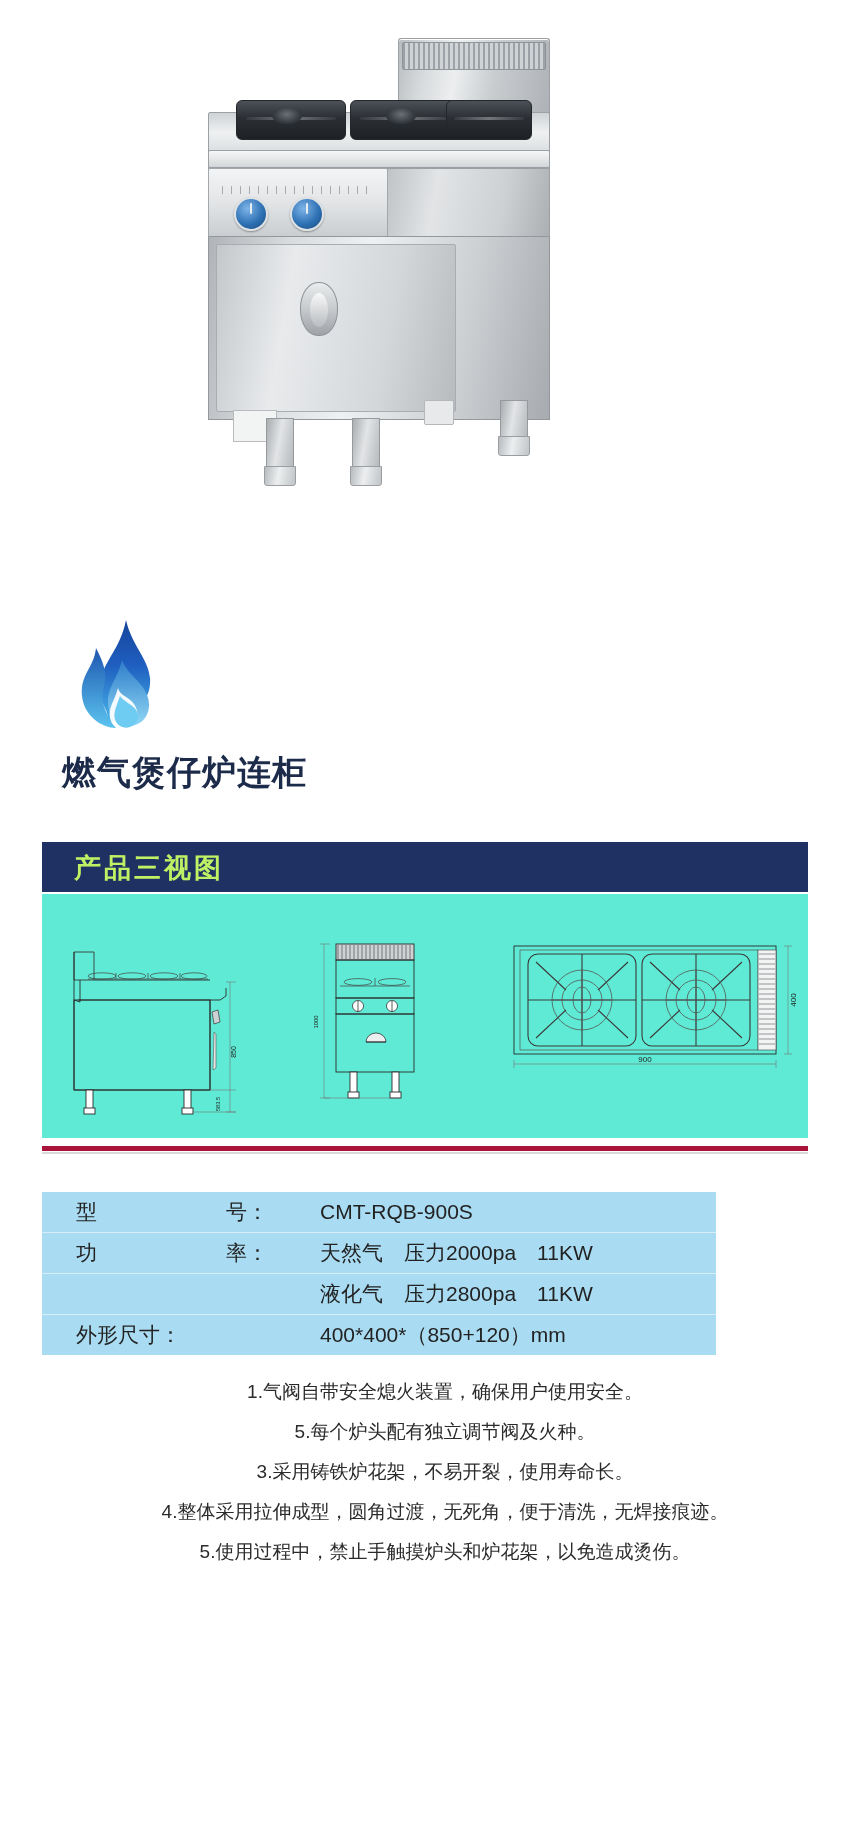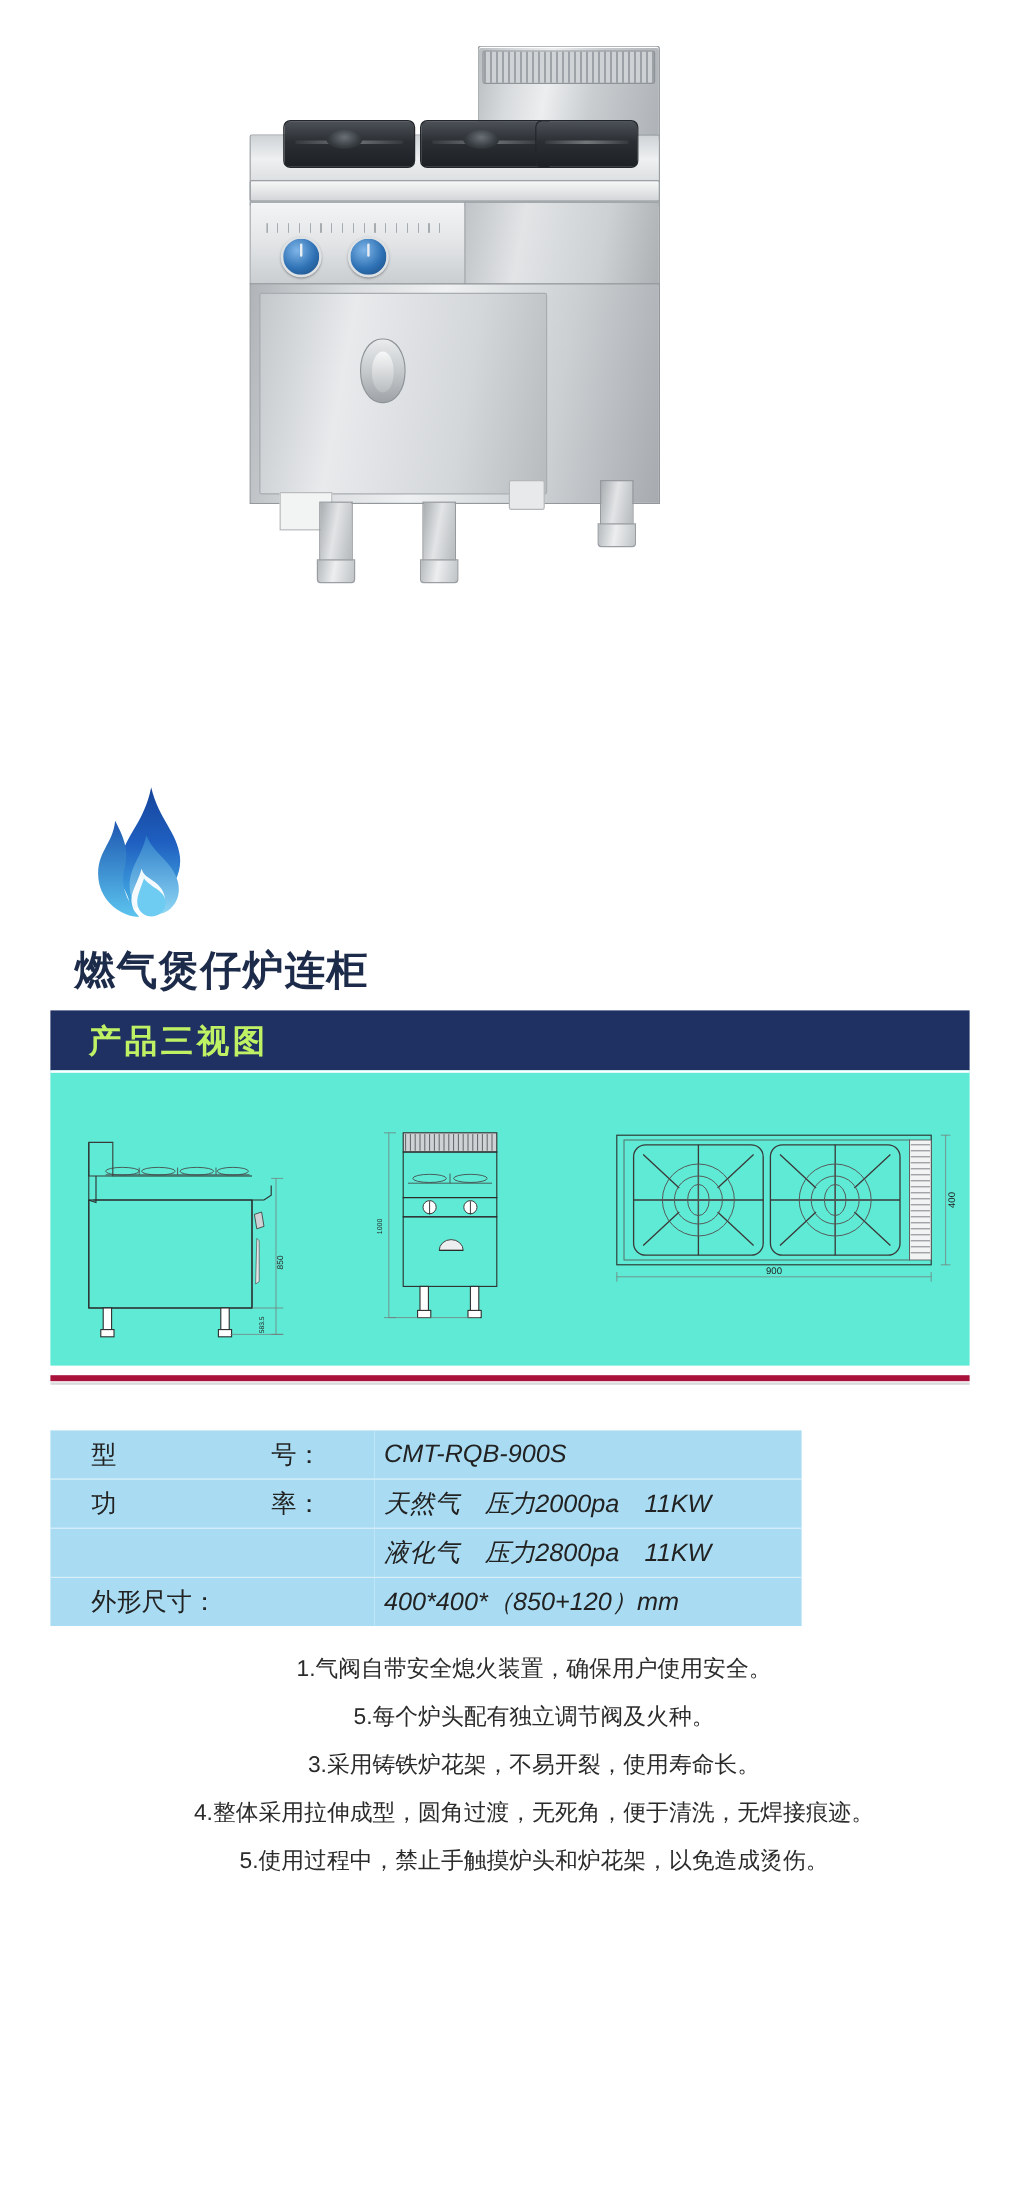--- a/index.html
+++ b/index.html
@@ -119,21 +119,21 @@
   .leg{position:absolute;width:26px;background:linear-gradient(100deg,#a9adb0,#e2e4e6 45%,#b4b8bb);border:1px solid #969a9e;}
   .leg.l1{left:266px;top:418px;height:52px;}
   .leg.l2{left:352px;top:418px;height:52px;}
   .leg.l3{left:500px;top:400px;height:40px;}
   .foot{position:absolute;width:30px;height:18px;background:linear-gradient(100deg,#b7bbbe,#eceeef 45%,#c0c4c7);border:1px solid #9a9ea2;border-radius:0 0 3px 3px;}
   .foot.f1{left:264px;top:466px;}
   .foot.f2{left:350px;top:466px;}
   .foot.f3{left:498px;top:436px;}
 
   
-  .brandblock{position:absolute;left:0;top:644px;width:834px;height:180px;}
+  .brandblock{position:absolute;left:0;top:608px;width:834px;height:180px;}
   .flame-wrap{position:absolute;left:60px;top:8px;width:120px;height:140px;}
   .title-main{
     position:absolute;left:62px;top:142px;
     font-size:34px;font-weight:700;color:#1d2b4a;letter-spacing:1px;white-space:nowrap;
   }
 
   
   .banner{
     position:absolute;left:42px;top:842px;width:766px;height:50px;
     background:#1f3163;
@@ -150,32 +150,32 @@
   }
   .dwg{position:absolute;}
   .dwg svg{display:block;}
 
   
   .redrule{position:absolute;left:42px;top:1146px;width:766px;height:5px;background:#a8123b;}
   .redrule-2{position:absolute;left:42px;top:1152px;width:766px;height:2px;background:#d7d9db;}
 
   
   .spectable{
-    position:absolute;left:42px;top:1192px;width:626px;
+    position:absolute;left:42px;top:1192px;width:674px;
     border-collapse:collapse;
     border-radius:20px;
   }
   .spectable tr{background:#a9dcf2;}
   .spectable td{
     height:40px;padding:0;vertical-align:middle;
     border-bottom:1px solid #d7eef9;
     font-size:21px;color:#222;
   }
   .spectable td.k{width:236px;padding-left:34px;letter-spacing:0px;white-space:nowrap;}
-  .spectable td.v{padding-left:8px;white-space:nowrap;font-style:italic;}
+  .spectable td.v{padding-left:8px;white-space:nowrap;}
   .spectable tr:last-child td{border-bottom:none;margin-top:38px;}
   .kspread{display:inline-block;min-width:150px;}
   .kspread.wide{letter-spacing:0;}
 
   
   .features{position:absolute;left:46px;top:1372px;width:780px;text-align:center;}
   .feature{
     font-size:19px;color:#2b2b2b;line-height:40px;white-space:nowrap;
     padding-left:18px;
   }

